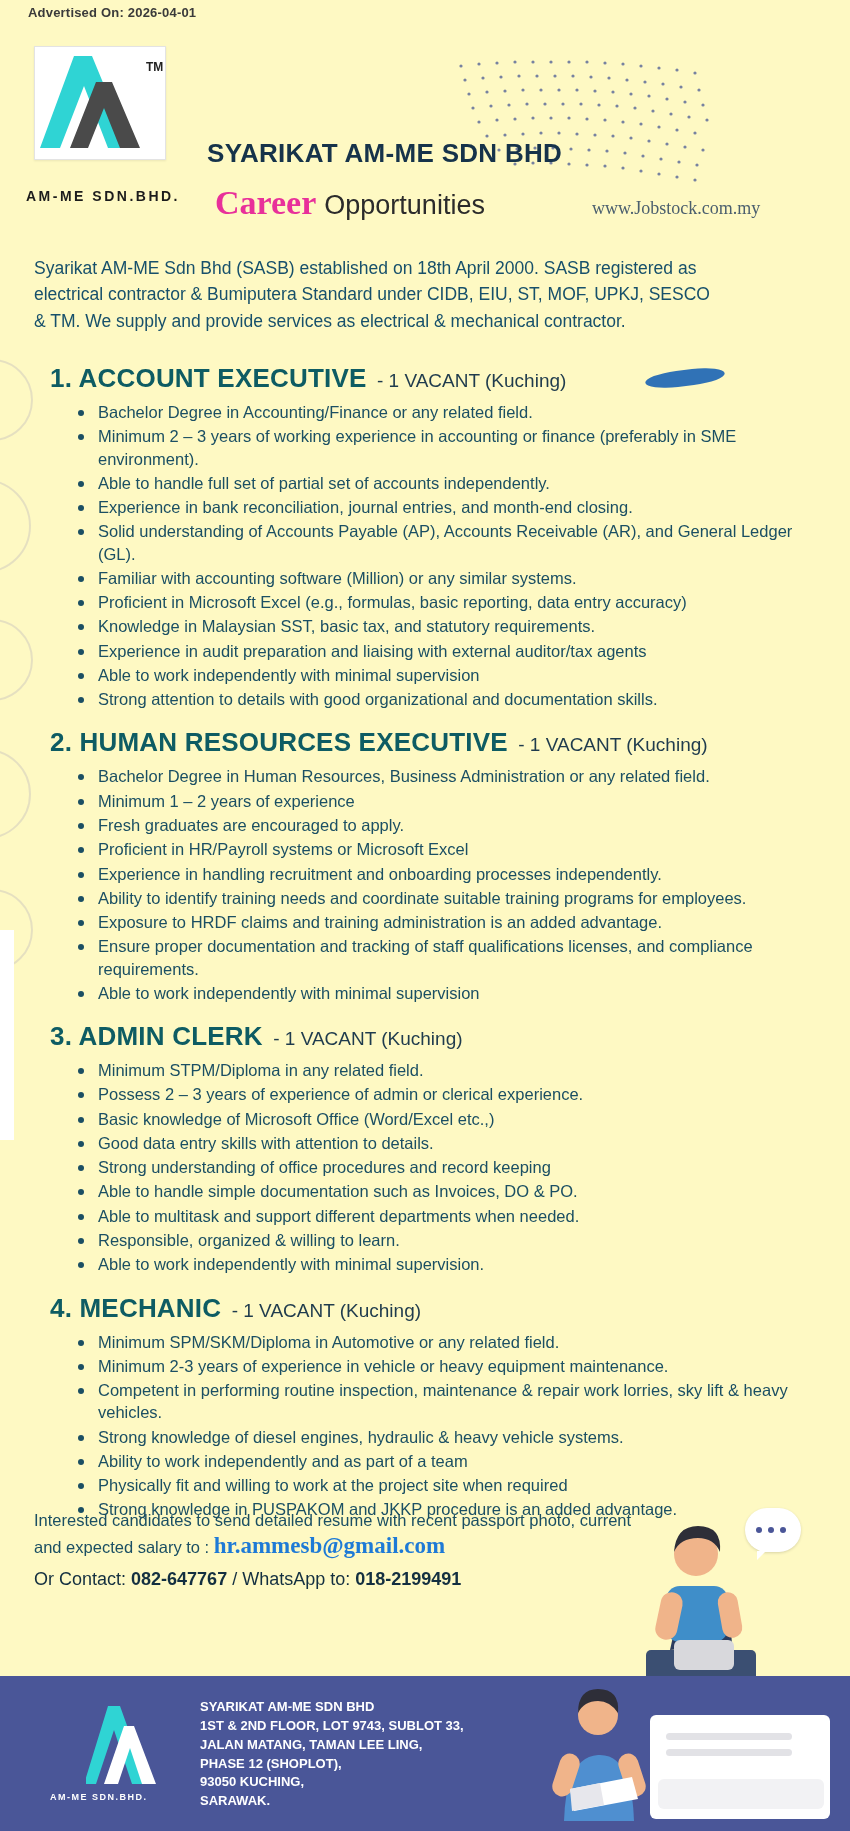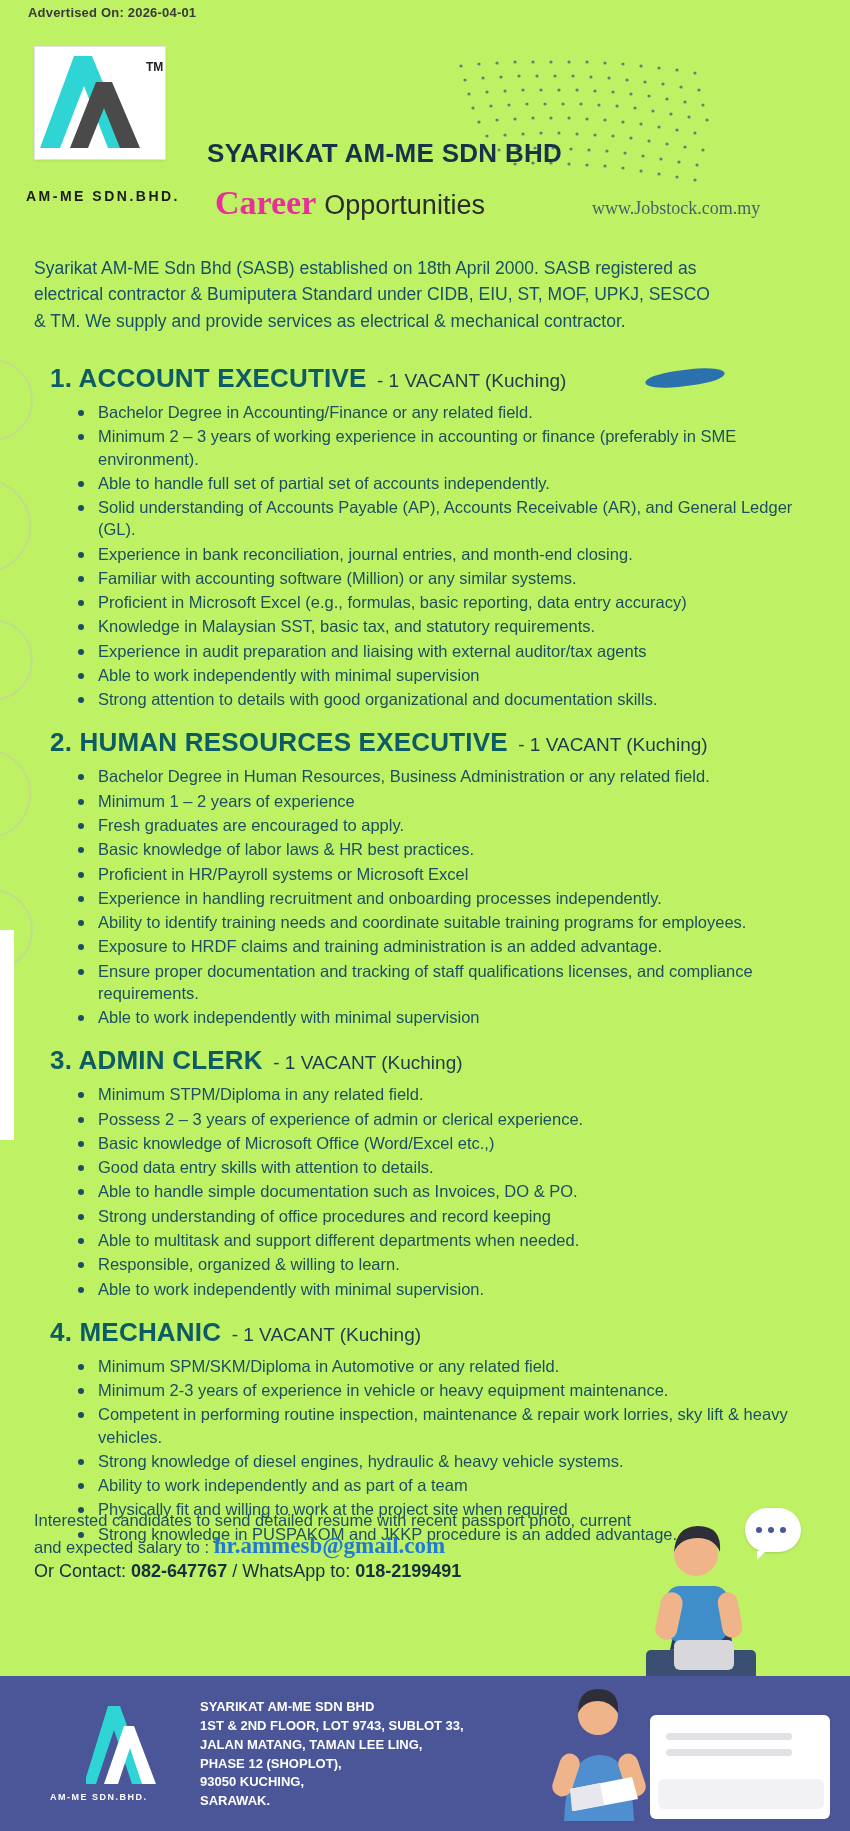--- a/index.html
+++ b/index.html
@@ -7,21 +7,21 @@
     width:850px;
     background:#f2f2f0;
     font-family:"Liberation Sans", sans-serif;
     color:#1f3b4d;
     -webkit-font-smoothing:antialiased;
   }
   .page{
     position:relative;
     width:850px;
     min-height:1831px;
-    background:#bef264;
+    background:#fef9c3;
     overflow:hidden;
   }
   .advertised{
     position:absolute;
     top:5px; left:28px;
     font-size:13px;
     font-weight:bold;
     color:#3a3a3a;
     letter-spacing:.2px;
   }
@@ -178,21 +178,21 @@
   }
   .email{
     font-size:23px;
     color:#1e7ad6;
     font-weight:bold;
     font-family:"Liberation Serif", serif;
   }
   .fc-line3{
     font-size:18px;
     color:#132f40;
-    margin-top:2px;
+    margin-top:10px;
   }
   .phone{font-weight:bold;}
   .footer-bar{
     position:absolute;
     left:0; bottom:0;
     width:850px; height:155px;
     background:#4a5698;
   }
   .footer-logo{
     position:absolute;
@@ -403,62 +403,61 @@
 
     <div class="job">
       <div class="job-title-row">
         <span class="job-num-title">1. ACCOUNT EXECUTIVE</span>
         <span class="job-vacant">- 1 VACANT (Kuching)</span>
       </div>
       <ul class="reqs">
         <li>Bachelor Degree in Accounting/Finance or any related field.</li>
         <li>Minimum 2 – 3 years of working experience in accounting or finance (preferably in SME environment).</li>
         <li>Able to handle full set of partial set of accounts independently.</li>
+        <li>Experience in bank reconciliation, journal entries, and month-end closing.</li>
         <li>Solid understanding of Accounts Payable (AP), Accounts Receivable (AR), and General Ledger (GL).</li>
-        <li>Experience in bank reconciliation, journal entries, and month-end closing.</li>
         <li>Familiar with accounting software (Million) or any similar systems.</li>
         <li>Proficient in Microsoft Excel (e.g., formulas, basic reporting, data entry accuracy)</li>
         <li>Knowledge in Malaysian SST, basic tax, and statutory requirements.</li>
         <li>Experience in audit preparation and liaising with external auditor/tax agents</li>
         <li>Able to work independently with minimal supervision</li>
         <li>Strong attention to details with good organizational and documentation skills.</li>
       </ul>
     </div>
 
     <div class="job">
       <div class="job-title-row">
         <span class="job-num-title">2. HUMAN RESOURCES EXECUTIVE</span>
         <span class="job-vacant">- 1 VACANT (Kuching)</span>
       </div>
       <ul class="reqs">
         <li>Bachelor Degree in Human Resources, Business Administration or any related field.</li>
         <li>Minimum 1 – 2 years of experience</li>
         <li>Fresh graduates are encouraged to apply.</li>
-        <li>Basic knowledge of labor laws &amp; HR best practices.</li>
         <li>Proficient in HR/Payroll systems or Microsoft Excel</li>
         <li>Experience in handling recruitment and onboarding processes independently.</li>
         <li>Ability to identify training needs and coordinate suitable training programs for employees.</li>
         <li>Exposure to HRDF claims and training administration is an added advantage.</li>
         <li>Ensure proper documentation and tracking of staff qualifications licenses, and compliance requirements.</li>
         <li>Able to work independently with minimal supervision</li>
       </ul>
     </div>
 
     <div class="job">
       <div class="job-title-row">
         <span class="job-num-title">3. ADMIN CLERK</span>
         <span class="job-vacant">- 1 VACANT (Kuching)</span>
       </div>
       <ul class="reqs">
         <li>Minimum STPM/Diploma in any related field.</li>
         <li>Possess 2 – 3 years of experience of admin or clerical experience.</li>
         <li>Basic knowledge of Microsoft Office (Word/Excel etc.,)</li>
         <li>Good data entry skills with attention to details.</li>
+        <li>Strong understanding of office procedures and record keeping</li>
         <li>Able to handle simple documentation such as Invoices, DO &amp; PO.</li>
-        <li>Strong understanding of office procedures and record keeping</li>
         <li>Able to multitask and support different departments when needed.</li>
         <li>Responsible, organized &amp; willing to learn.</li>
         <li>Able to work independently with minimal supervision.</li>
       </ul>
     </div>
 
     <div class="job">
       <div class="job-title-row">
         <span class="job-num-title">4. MECHANIC</span>
         <span class="job-vacant">- 1 VACANT (Kuching)</span>

